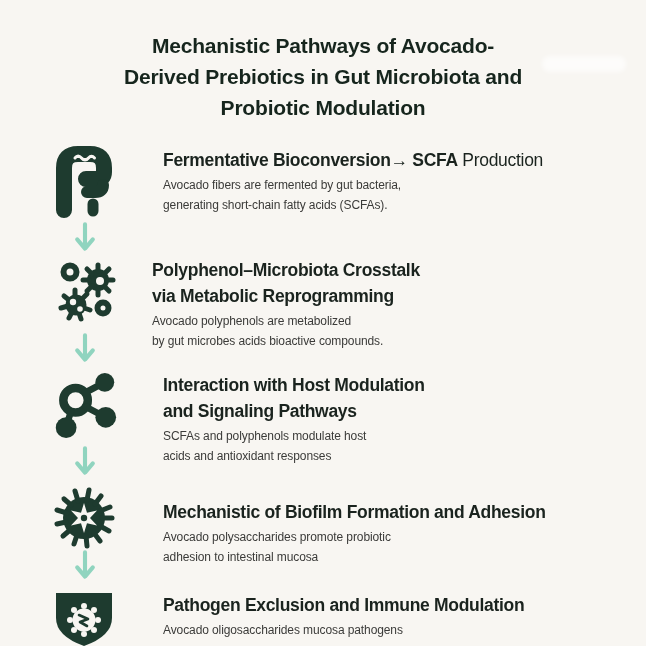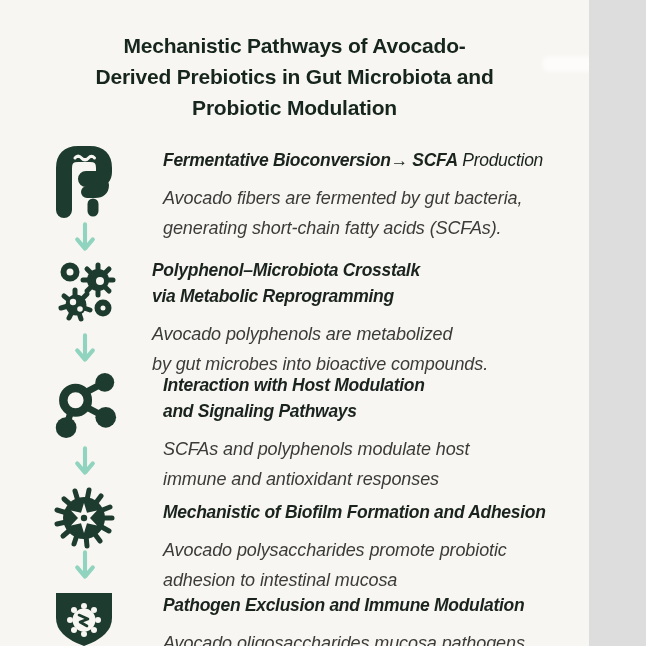--- a/index.html
+++ b/index.html
@@ -1,43 +1,43 @@
 <!DOCTYPE html>
 <html style="--background: #f8f6f2; --icon-green: #1e3b2f; --arrow-teal: #90d4bf; --title-text: #16251d; --heading-text: #1a231e; --body-text: #3b3b39;"><head>
 <meta charset="utf-8">
 <style>
   html,body { margin:0; padding:0; background:#ddd; }
   .canvas {
-    position:relative; width:589px; height:646px; overflow:hidden;
+    position:relative; width:646px; height:646px; overflow:hidden;
     background: var(--background, #f8f6f2);
     font-family:"Liberation Sans", sans-serif;
   }
   .title {
     position:absolute; top:30px; left:0; right:0;
     text-align:center; white-space:pre-line;
     font-size:21px; line-height:31px; font-weight:700;
     letter-spacing:-0.2px; color: var(--title-text, #16251d);
   }
   .watermark {
     position:absolute; left:542px; top:56px; width:84px; height:16px;
     background:rgba(255,255,255,0.65); border-radius:8px; filter:blur(2px);
   }
   .icon-box { position:absolute; color: var(--icon-green, #1e3b2f); }
   .icon-box svg { width:100%; height:100%; display:block; }
   .arrow { position:absolute; width:22px; height:32px; color: var(--arrow-teal, #90d4bf); }
   .arrow svg { width:100%; height:100%; display:block; }
-  .text-box { position:absolute;font-style:italic; }
+  .text-box { position:absolute; }
   .heading {
     font-size:17.5px; line-height:26px; font-weight:700;
     letter-spacing:-0.3px; color: var(--heading-text, #1a231e);
     white-space:pre-line;
   }
   .heading .rest { font-weight:400; }
   .desc {
-    margin-top:10px; font-size:18px; line-height:30px; font-weight:400;
+    margin-top:2px; font-size:12px; line-height:20px; font-weight:400;
     letter-spacing:-0.1px; color: var(--body-text, #3b3b39);
     white-space:pre-line;
   }
   .bgfill { fill: var(--background, #f8f6f2); }
 </style>
 </head>
 <body>
 
 <div class="canvas">
 
@@ -92,21 +92,21 @@
       </g>
       <circle cx="23" cy="43" r="3.2" class="bgfill"></circle>
       <circle cx="30" cy="50" r="2.8" class="bgfill"></circle>
       <circle cx="53" cy="49" r="5.5" fill="none" stroke="currentColor" stroke-width="6"></circle>
     </svg>
   </div>
   <div class="text-box" style="left:152px;top:257px">
     <div class="heading"><span>Polyphenol–Microbiota Crosstalk
 via Metabolic Reprogramming</span><span class="rest"></span></div>
     <div class="desc">Avocado polyphenols are metabolized
-by gut microbes into bioactive compounds.</div>
+by gut microbes acids bioactive compounds.</div>
   </div>
   <div class="arrow" style="left:74px;top:333px">
     <svg viewBox="0 0 24 34" xmlns="http://www.w3.org/2000/svg">
       <path d="M12 2 V27 M3.5 18.5 L12 28.5 L20.5 18.5" fill="none" stroke="currentColor" stroke-width="4.5" stroke-linecap="round" stroke-linejoin="round"></path>
     </svg>
   </div>
 
   <div class="icon-box" style="left:52px;top:370px;width:66px;height:70px">
     <svg viewBox="0 0 70 70" xmlns="http://www.w3.org/2000/svg">
       <circle cx="25" cy="30" r="13" fill="none" stroke="currentColor" stroke-width="9"></circle>
@@ -117,21 +117,21 @@
       </g>
       <circle cx="56" cy="11" r="10" fill="currentColor"></circle>
       <circle cx="57" cy="48" r="11" fill="currentColor"></circle>
       <circle cx="15" cy="59" r="11" fill="currentColor"></circle>
     </svg>
   </div>
   <div class="text-box" style="left:163px;top:372px">
     <div class="heading"><span>Interaction with Host Modulation
 and Signaling Pathways</span><span class="rest"></span></div>
     <div class="desc">SCFAs and polyphenols modulate host
-immune and antioxidant responses</div>
+acids and antioxidant responses</div>
   </div>
   <div class="arrow" style="left:74px;top:446px">
     <svg viewBox="0 0 24 34" xmlns="http://www.w3.org/2000/svg">
       <path d="M12 2 V27 M3.5 18.5 L12 28.5 L20.5 18.5" fill="none" stroke="currentColor" stroke-width="4.5" stroke-linecap="round" stroke-linejoin="round"></path>
     </svg>
   </div>
 
   <div class="icon-box" style="left:48px;top:487px;width:72px;height:62px">
     <svg viewBox="0 0 70 62" xmlns="http://www.w3.org/2000/svg">
       <circle cx="35" cy="31" r="21" fill="currentColor"></circle>

